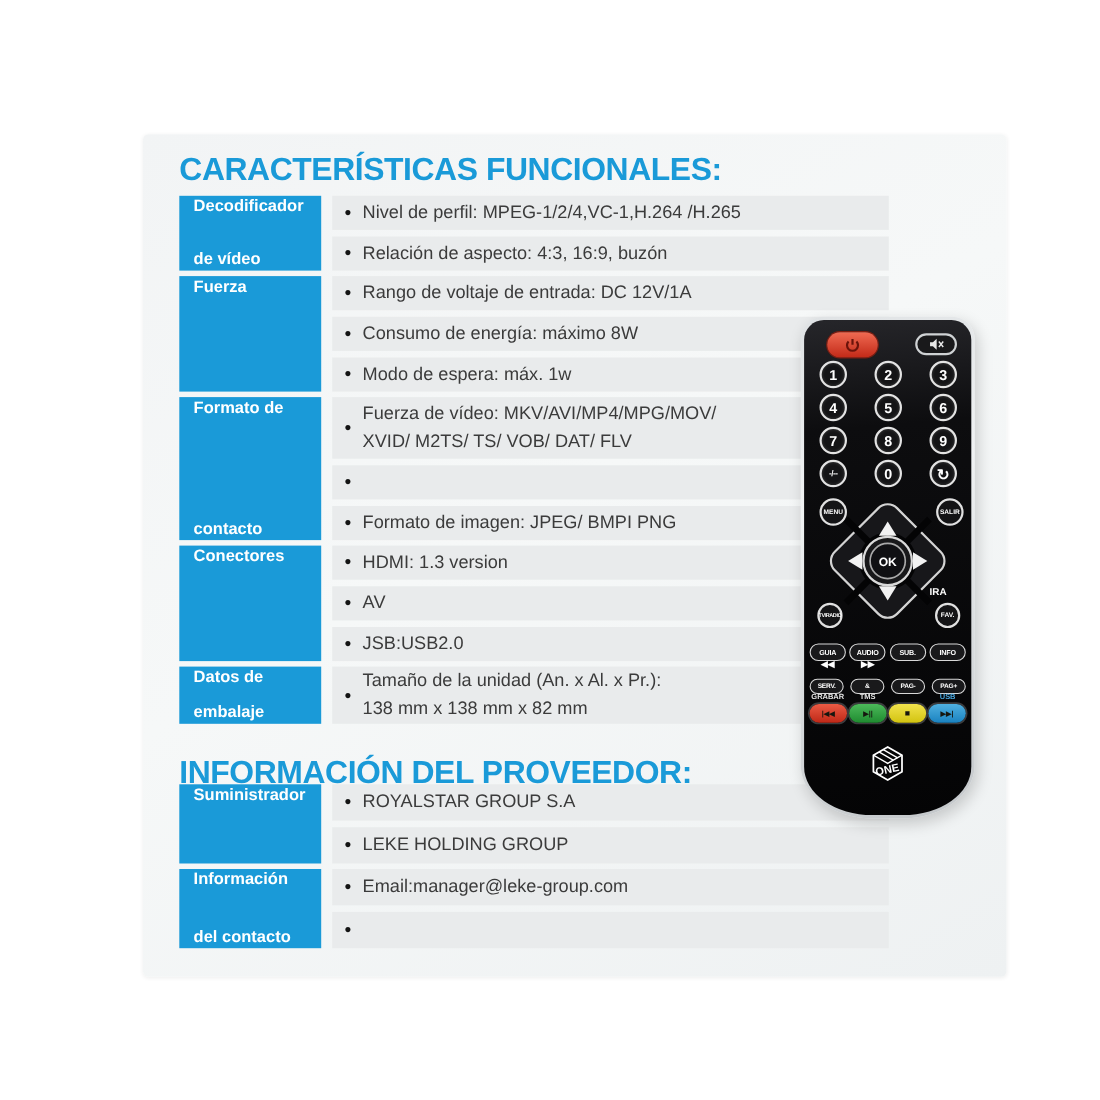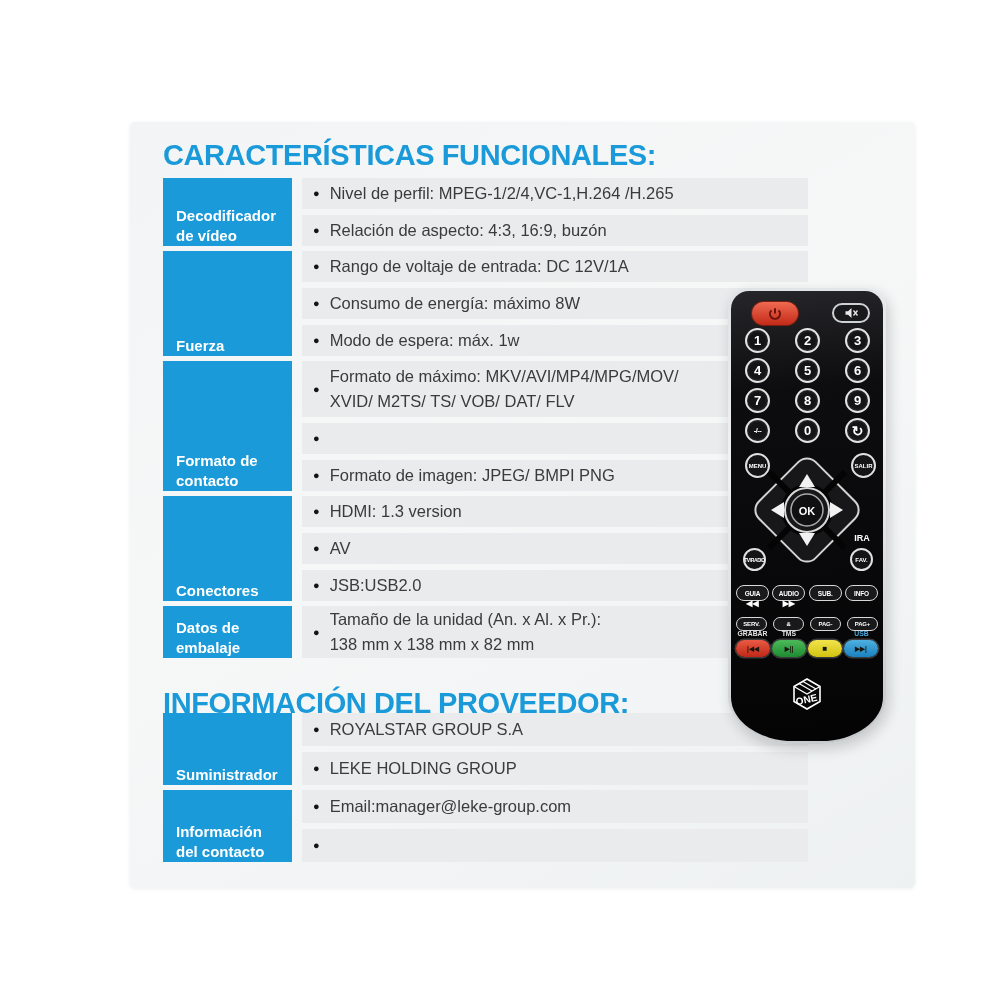--- a/index.html
+++ b/index.html
@@ -19,21 +19,21 @@
   }
   #title-features{top:17px;}
   #title-provider{top:552px;margin-top:13px;}
   .spec{position:absolute;left:33px;width:645px;}
   #spec-table{top:56px;}
   #provider-table{top:591px;}
   .group{display:flex;margin-bottom:5px;}
   .cell-label{
     width:129px;min-width:129px;background:#1a9ad8;color:#fff;
     font-weight:bold;font-size:15px;line-height:1.32;
-    display:flex;flex-direction:column;justify-content:flex-end;
+    display:flex;flex-direction:column;justify-content:space-between;
     padding-left:13px;box-sizing:border-box;margin-right:10px;
   }
   .rows{flex:1;display:flex;flex-direction:column;gap:6px;}
   .row{
     background:#e9ebec;display:flex;align-items:center;
     padding-left:9px;font-size:16.5px;color:#3b3b3b;line-height:1.5;
   }
   .row.single{height:31px;}
   .row.double{height:56px;}
   #provider-table .row.single{height:33px;}
@@ -74,21 +74,21 @@
   .key.small-text{font-size:7.5px;letter-spacing:-0.5px;}
   .key.recall{font-size:14px;}
   .menu-btn{left:14px;top:162px;}
   .salir-btn{left:120px;top:162px;}
   .round25{width:25px;height:25px;border-radius:50%;background:#141416;border:2px solid #e0e0e0;
     color:#fff;font-weight:bold;display:flex;align-items:center;justify-content:center;box-sizing:border-box;}
   .fs6{font-size:6px;}.fs5{font-size:5px;letter-spacing:-0.4px;}
   .dpad{position:absolute;left:18px;top:161px;width:116px;height:116px;}
   .tvradio-btn{left:12px;top:257px;width:23px;height:23px;}
   .fav-btn{left:119px;top:257px;width:23px;height:23px;}
-  .ira-label{position:absolute;left:114px;top:242px;width:34px;text-align:center;
+  .ira-label{position:absolute;left:114px;top:242px;width:34px;text-align:left;
     color:#fff;font-weight:bold;font-size:9px;}
   .oval-row{position:absolute;left:5px;right:5px;display:flex;justify-content:space-between;}
   .func-row{top:294px;}
   .serv-row{top:326px;}
   .oval{
     width:33px;height:16px;border-radius:9px;background:#19191b;border:1.5px solid #d8d8d8;
     color:#fff;font-weight:bold;font-size:6.5px;display:flex;align-items:center;justify-content:center;
     box-sizing:border-box;letter-spacing:-0.2px;
   }
   .oval.sm{width:31px;height:14px;font-size:6px;}
@@ -169,21 +169,21 @@
 
     <div class="group">
       <div class="cell-label">
         <span class="l">Formato de</span>
         <span class="l">contacto</span>
       </div>
       <div class="rows">
         <div class="row double">
           <span class="bullet">●</span>
           <span>
-              <span class="l">Formato de máximo: MKV/AVI/MP4/MPG/MOV/</span>
+              <span class="l">Fuerza de vídeo: MKV/AVI/MP4/MPG/MOV/</span>
               <span class="l">XVID/ M2TS/ TS/ VOB/ DAT/ FLV</span>
             </span>
         </div>
         <div class="row single">
           <span class="bullet">●</span>
         </div>
         <div class="row single">
           <span class="bullet">●</span>
           <span>
               <span class="l">Formato de imagen: JPEG/ BMPI PNG</span>

